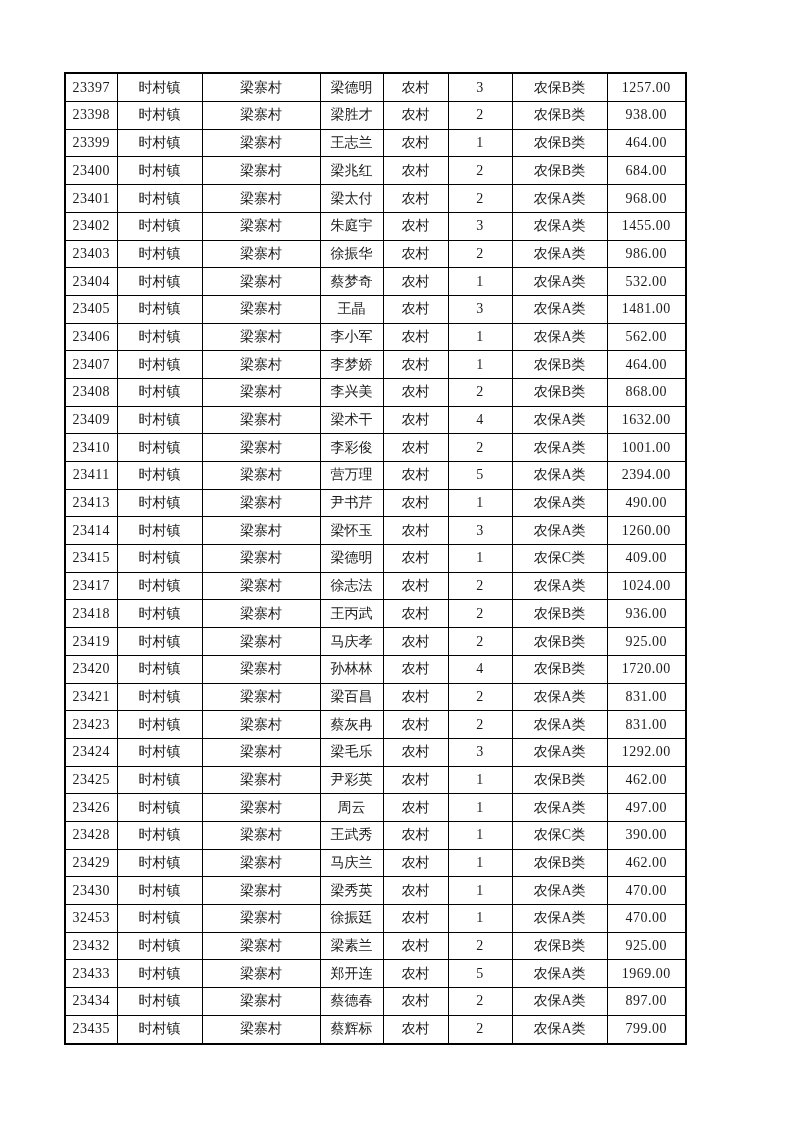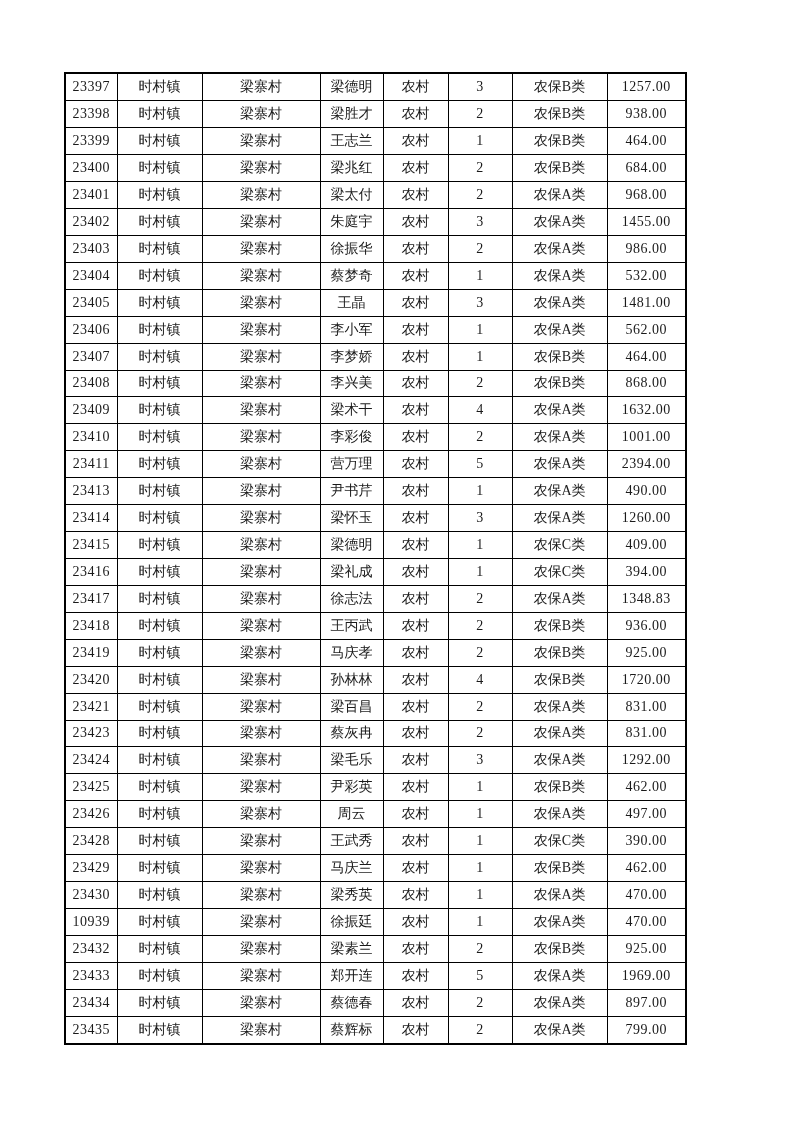--- a/index.html
+++ b/index.html
@@ -241,38 +241,28 @@
           <td class="col-id">23415</td>
           <td class="col-town">时村镇</td>
           <td class="col-village">梁寨村</td>
           <td class="col-name">梁德明</td>
           <td class="col-residence">农村</td>
           <td class="col-count">1</td>
           <td class="col-insurance_class">农保C类</td>
           <td class="col-amount">409.00</td>
         </tr>
         <tr>
-          <td class="col-id">23416</td>
-          <td class="col-town">时村镇</td>
-          <td class="col-village">梁寨村</td>
-          <td class="col-name">梁礼成</td>
-          <td class="col-residence">农村</td>
-          <td class="col-count">1</td>
-          <td class="col-insurance_class">农保C类</td>
-          <td class="col-amount">394.00</td>
-        </tr>
-        <tr>
           <td class="col-id">23417</td>
           <td class="col-town">时村镇</td>
           <td class="col-village">梁寨村</td>
           <td class="col-name">徐志法</td>
           <td class="col-residence">农村</td>
           <td class="col-count">2</td>
           <td class="col-insurance_class">农保A类</td>
-          <td class="col-amount">1348.83</td>
+          <td class="col-amount">1024.00</td>
         </tr>
         <tr>
           <td class="col-id">23418</td>
           <td class="col-town">时村镇</td>
           <td class="col-village">梁寨村</td>
           <td class="col-name">王丙武</td>
           <td class="col-residence">农村</td>
           <td class="col-count">2</td>
           <td class="col-insurance_class">农保B类</td>
           <td class="col-amount">936.00</td>
@@ -371,21 +361,21 @@
           <td class="col-id">23430</td>
           <td class="col-town">时村镇</td>
           <td class="col-village">梁寨村</td>
           <td class="col-name">梁秀英</td>
           <td class="col-residence">农村</td>
           <td class="col-count">1</td>
           <td class="col-insurance_class">农保A类</td>
           <td class="col-amount">470.00</td>
         </tr>
         <tr>
-          <td class="col-id">10939</td>
+          <td class="col-id">32453</td>
           <td class="col-town">时村镇</td>
           <td class="col-village">梁寨村</td>
           <td class="col-name">徐振廷</td>
           <td class="col-residence">农村</td>
           <td class="col-count">1</td>
           <td class="col-insurance_class">农保A类</td>
           <td class="col-amount">470.00</td>
         </tr>
         <tr>
           <td class="col-id">23432</td>

